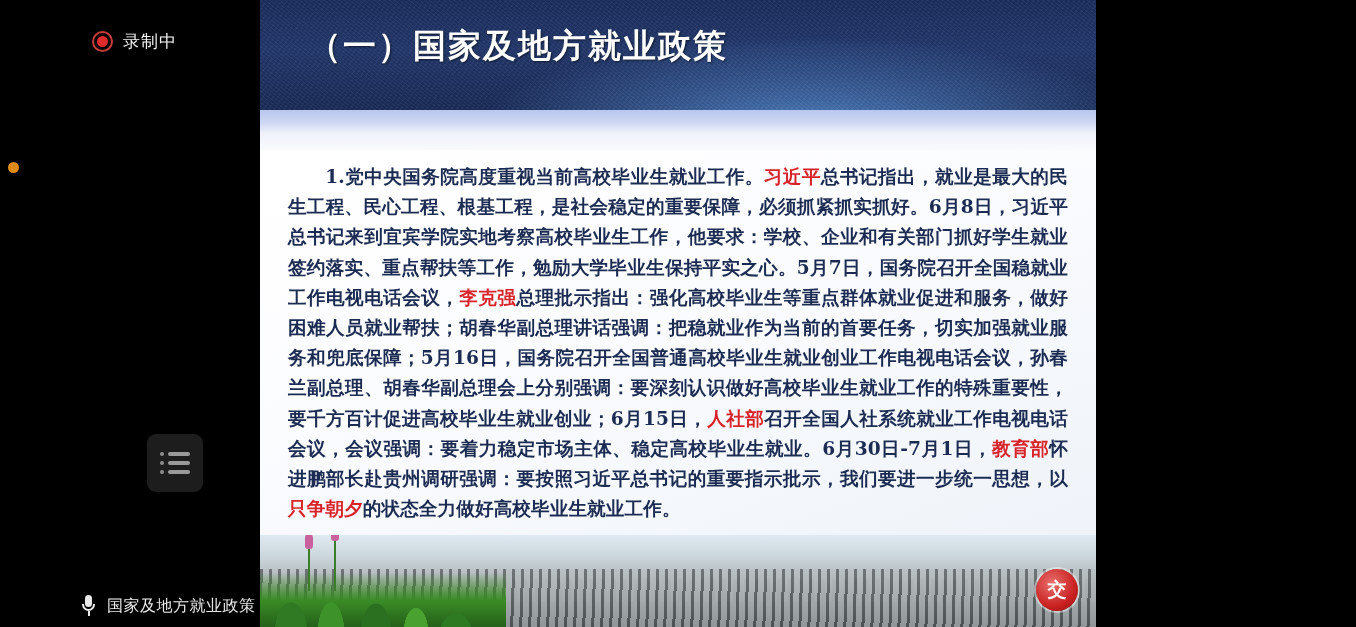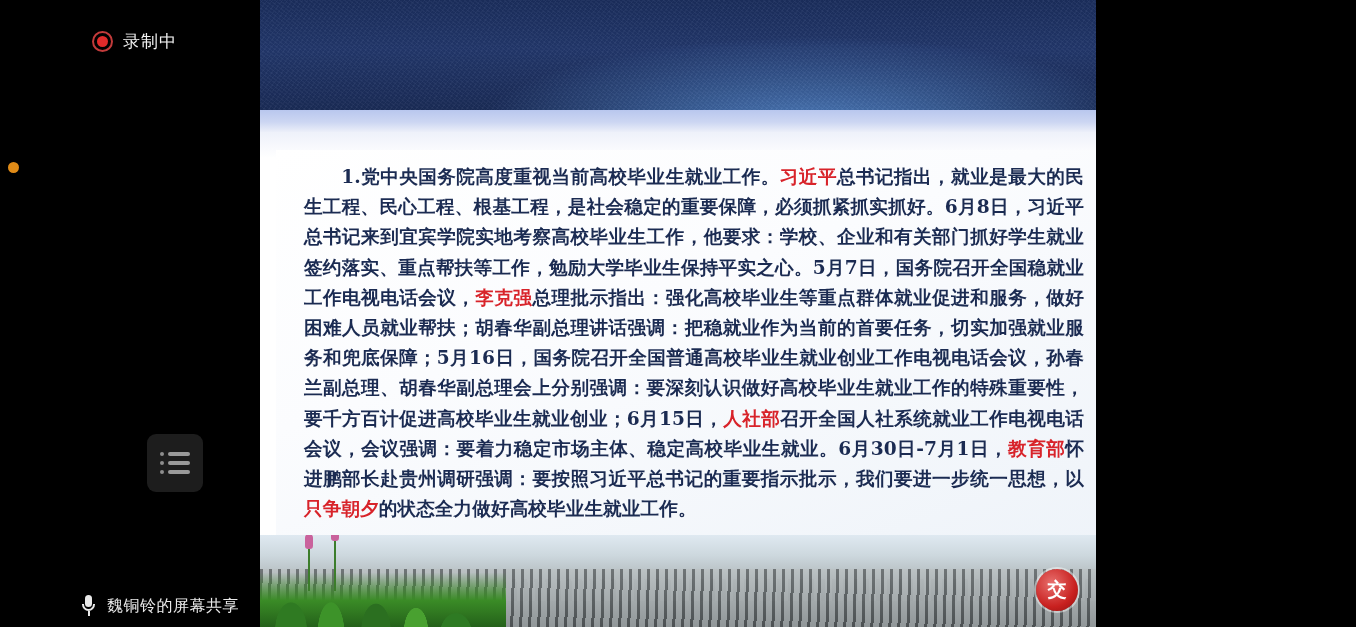--- a/index.html
+++ b/index.html
@@ -84,21 +84,21 @@
   .band {
     position:absolute; left:0; top:110px; width:836px; height:22px;
     background:linear-gradient(180deg,#b9c7ee 0%,#ccd6f2 55%,#eceff9 100%);
   }
   .band-fade {
     position:absolute; left:0; top:132px; width:836px; height:26px;
     background:linear-gradient(180deg,#eef1fa 0%,#ffffff 100%);
   }
 
   .slide-body {
-    position:absolute; left:16px; top:150px; width:836px; height:400px;
+    position:absolute; left:0; top:150px; width:836px; height:400px;
     background:linear-gradient(160deg,#ffffff 0%,#fbfcfe 40%,#eef3f9 100%);
   }
   .para {
     position:absolute; left:28px; top:12px; width:780px;
     font-family:"DejaVu Serif","Liberation Serif",serif;
     font-size:18.6px; font-weight:bold;
     line-height:30.2px; color:#1b2b52;
     text-align:justify; text-indent:2em;
     letter-spacing:.1px;
   }
@@ -189,28 +189,29 @@
           </div>
       </div>
     </div>
 
     <div class="share-label">
       <div class="mic">
         <div class="cap"></div>
           <div class="arc"></div>
           <div class="stem"></div>
       </div>
-      <div class="share-text">魏铜铃的屏幕共享</div>
+      <div class="share-text">国家及地方就业政策</div>
     </div>
 
   </div>
 
   <div class="slide">
 
     <div class="slide-header"></div>
+    <div class="slide-title">（一）国家及地方就业政策</div>
     <div class="band"></div>
     <div class="band-fade"></div>
 
     <div class="slide-body">
       <div class="para" id="slide-para">1.党中央国务院高度重视当前高校毕业生就业工作。<em>习近平</em>总书记指出，就业是最大的民生工程、民心工程、根基工程，是社会稳定的重要保障，必须抓紧抓实抓好。6月8日，习近平总书记来到宜宾学院实地考察高校毕业生工作，他要求：学校、企业和有关部门抓好学生就业签约落实、重点帮扶等工作，勉励大学毕业生保持平实之心。5月7日，国务院召开全国稳就业工作电视电话会议，<em>李克强</em>总理批示指出：强化高校毕业生等重点群体就业促进和服务，做好困难人员就业帮扶；胡春华副总理讲话强调：把稳就业作为当前的首要任务，切实加强就业服务和兜底保障；5月16日，国务院召开全国普通高校毕业生就业创业工作电视电话会议，孙春兰副总理、胡春华副总理会上分别强调：要深刻认识做好高校毕业生就业工作的特殊重要性，要千方百计促进高校毕业生就业创业；6月15日，<em>人社部</em>召开全国人社系统就业工作电视电话会议，会议强调：要着力稳定市场主体、稳定高校毕业生就业。6月30日-7月1日，<em>教育部</em>怀进鹏部长赴贵州调研强调：要按照习近平总书记的重要指示批示，我们要进一步统一思想，以<em>只争朝夕</em>的状态全力做好高校毕业生就业工作。</div>
     </div>
 
     <div class="slide-footer">
       <div class="ridge2"></div>
       <div class="ridge"></div>

